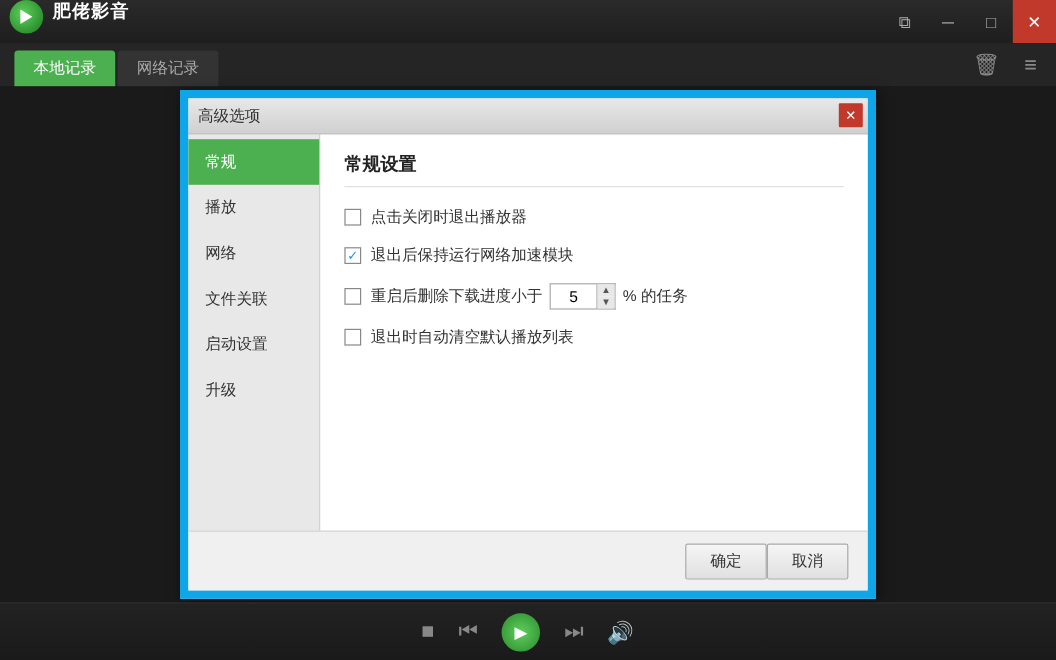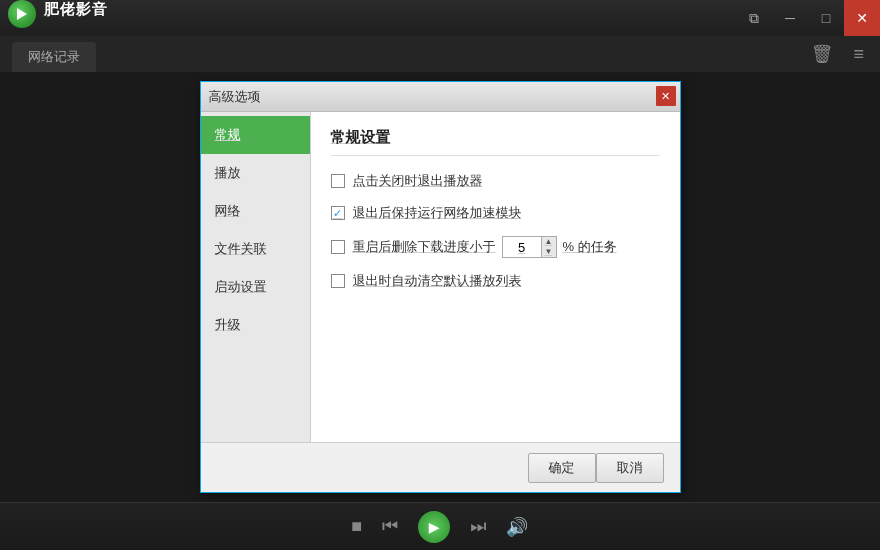--- a/index.html
+++ b/index.html
@@ -118,22 +118,22 @@
       left: 0;
       right: 0;
       bottom: 0;
       display: flex;
       align-items: center;
       justify-content: center;
     }
 
     #dialog {
       background: #f0f0f0;
-      border: 1px solid #0ea5e9;
-      width: 481px;
+      border: 7px solid #0ea5e9;
+      width: 580px;
       min-height: 400px;
       position: relative;
       box-shadow: 2px 2px 10px rgba(0,0,0,0.5);
     }
 
     #dialog-titlebar {
       background: linear-gradient(to bottom, #e8e8e8, #d0d0d0);
       height: 30px;
       display: flex;
       align-items: center;
@@ -160,21 +160,20 @@
       justify-content: center;
       color: white;
       font-size: 11px;
       border-radius: 1px;
     }
 
     #dialog-body {
       display: flex;
       height: calc(100% - 30px - 50px);
       min-height: 330px;
-      text-decoration: underline;
     }
 
     
     #dialog-nav {
       width: 110px;
       background: #e8e8e8;
       border-right: 1px solid #ccc;
       padding-top: 4px;
     }
     .nav-item {
@@ -335,20 +334,21 @@
   <span id="app-title">肥佬影音</span>
   <div id="window-controls">
     <div class="win-btn">⧉</div>
     <div class="win-btn">─</div>
     <div class="win-btn">□</div>
     <div class="win-btn close">✕</div>
   </div>
 </div>
 
 <div id="tabbar">
+  <div class="tab active">本地记录</div>
   <div class="tab">网络记录</div>
   <div id="tab-actions">
     <span class="side-btn">🗑</span>
     <span class="side-btn">≡</span>
   </div>
 </div>
 
 <div id="main-area">
   <div id="dialog-overlay">
     <div id="dialog">

